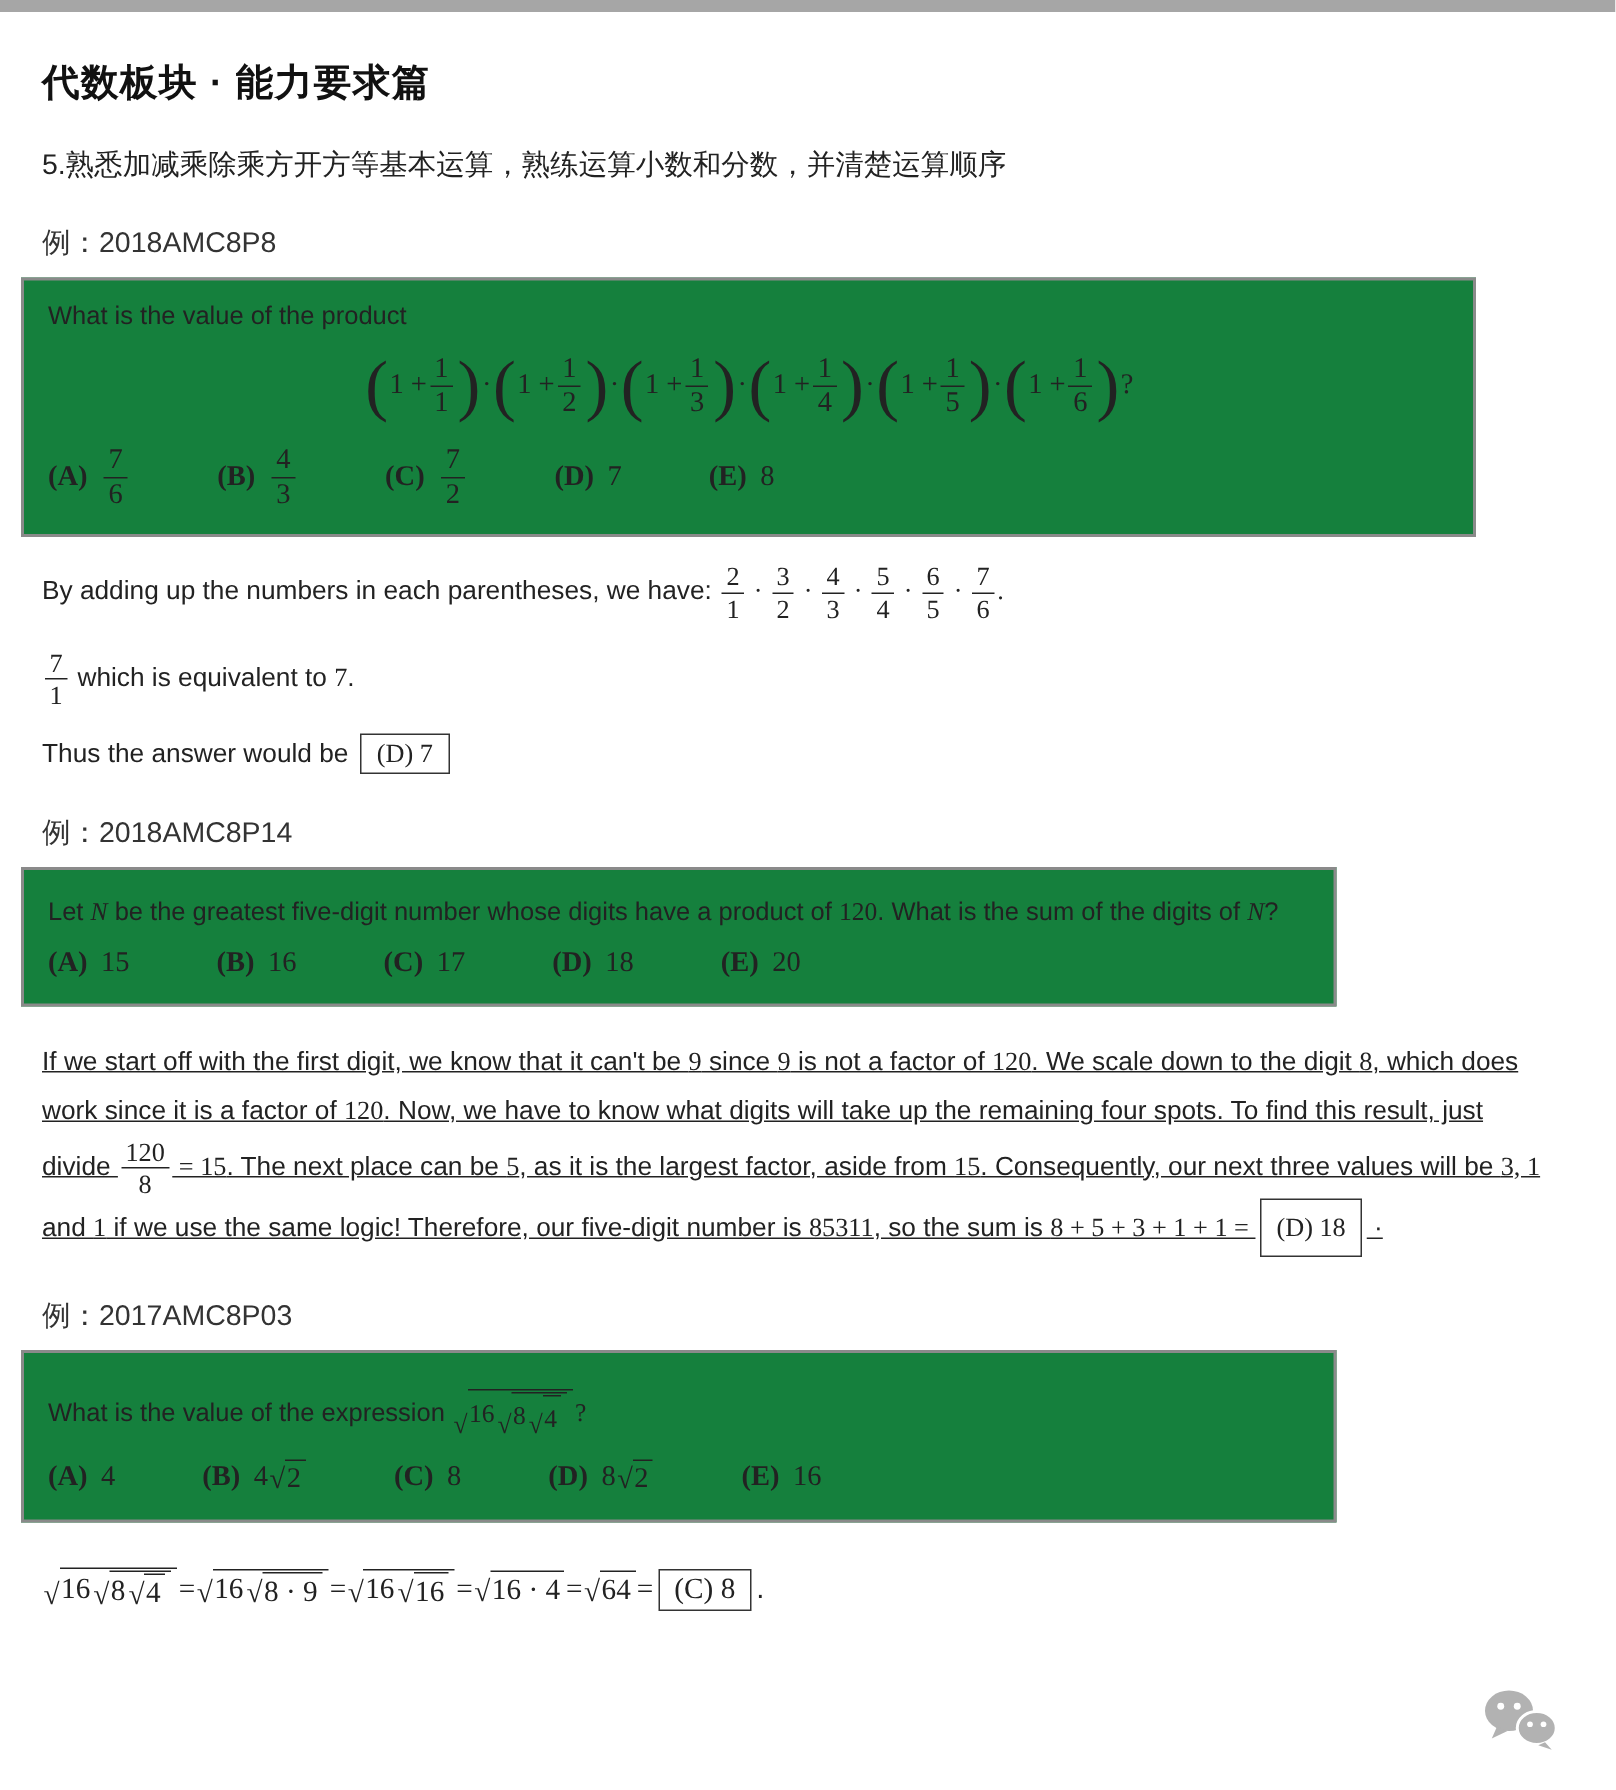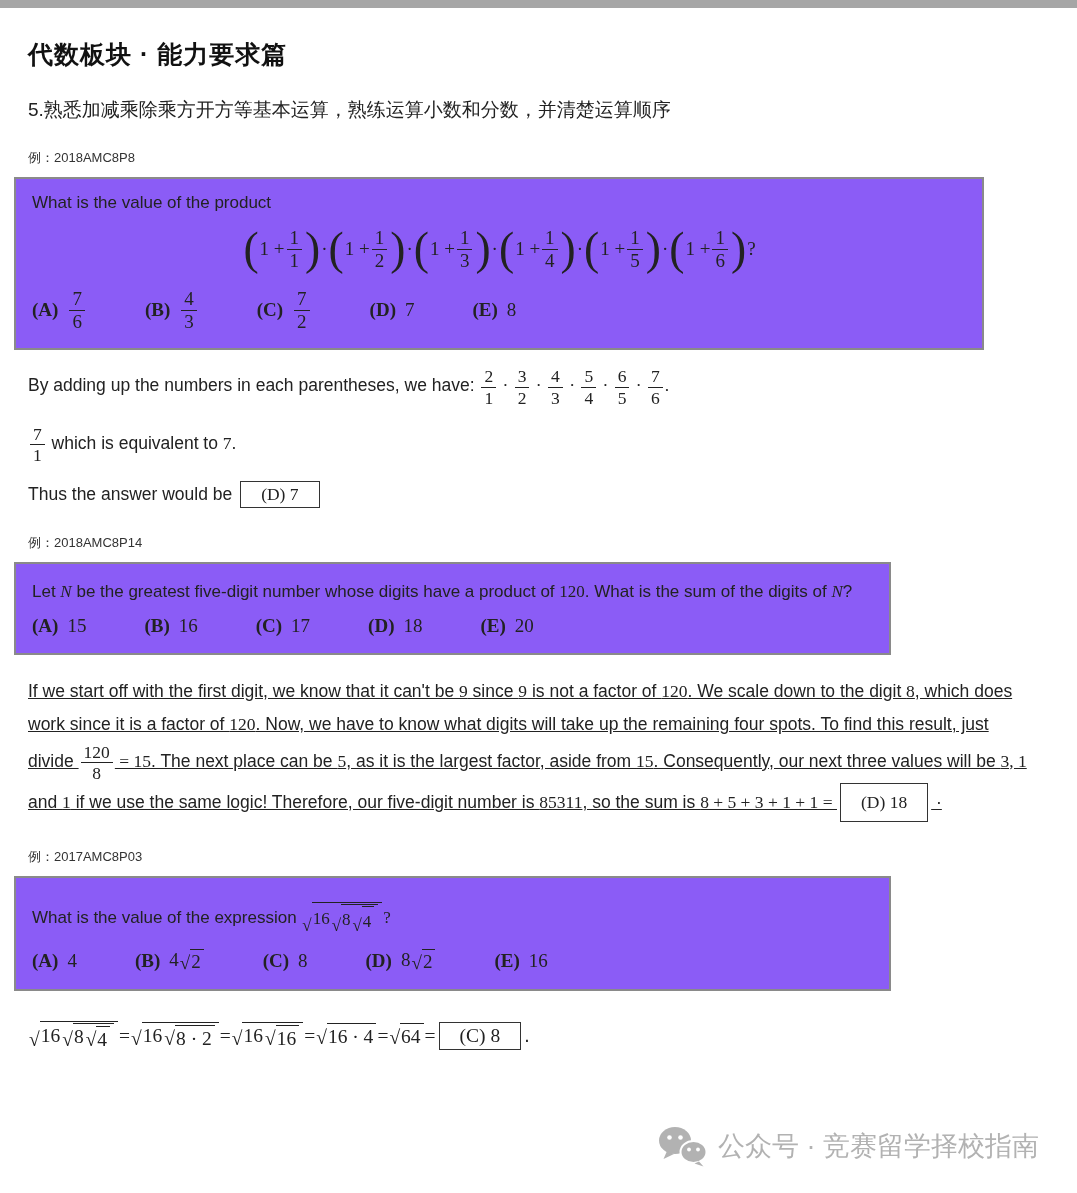--- a/index.html
+++ b/index.html
@@ -6,24 +6,24 @@
   body {
     width:1077px; height:1193px; position:relative; overflow:hidden;
     background:#ffffff; color:#222;
     font-family:"Liberation Sans", sans-serif;
   }
   .top-strip { position:absolute; top:0; left:0; width:1077px; height:8px; background:#a6a6a6; }
   .content { padding:14px 36px 0 28px; }
 
   .title { font-size:25px; font-weight:900; color:#111; margin:24px 0 0 0; letter-spacing:1px; }
   .requirement { font-size:19px; color:#222; margin:26px 0 0 0; }
-  .example-label { font-size:13px; color:#333; margin:26px 0 0 0; }
+  .example-label { font-size:19px; color:#333; margin:26px 0 0 0; }
 
   .problem-box {
-    box-sizing:border-box; border:2px solid #8a8a8a; background:#8b5cf6;
+    box-sizing:border-box; border:2px solid #8a8a8a; background:#15803d;
     margin:10px 0 0 -14px; padding:10px 16px 12px 16px;
   }
   .box-w1 { width:970px; }
   .box-w2 { width:877px; }
 
   .statement { font-size:17px; margin:4px 0 0 0; }
   .statement-flow { font-size:17px; line-height:1.6; margin:4px 0 0 0; }
 
   .formula-row { display:flex; justify-content:center; align-items:center; font-size:19px; margin:14px 0 6px 0; }
   .big-paren { font-family:"Liberation Serif", serif; font-size:2.4em; font-weight:400; line-height:0.85; margin:0 1px; }
@@ -39,21 +39,21 @@
   .seg-p { }
   .seg-m { font-family:"Liberation Serif", serif; }
   .seg-i { font-family:"Liberation Serif", serif; font-style:italic; }
   .seg-b { font-family:"Liberation Serif", serif; font-weight:bold; }
 
   .solution { margin-top:4px; }
   .sol-line { font-size:17.5px; margin-top:16px; }
   .sol-line .frac { vertical-align:middle; }
   .para { font-size:17.5px; line-height:1.9; margin-top:20px; width:1010px;text-decoration:underline; }
 
-  .answer-box { display:inline-block; border:1.6px solid #333; padding:2px 20px; margin:0 3px; font-family:"Liberation Serif", serif; }
+  .answer-box { display:inline-block; border:1.6px solid #333; padding:2px 10px; margin:0 3px; font-family:"Liberation Serif", serif; }
 
   .sqrt { display:inline-flex; align-items:flex-end; vertical-align:middle; margin:0 1px; }
   .rad-sym { font-family:"Liberation Serif", serif; line-height:1; padding-bottom:1px; }
   .radicand { border-top:1.6px solid #222; padding:1px 3px 0 1px; }
   .radicand .sqrt { margin-left:2px; }
 
   .final-line { display:flex; align-items:center; font-size:19.5px; margin-top:30px; }
 
   .footer { position:absolute; right:38px; bottom:26px; display:flex; align-items:center; gap:10px; color:#b2b2b2; font-size:27px; }
 </style>
@@ -260,21 +260,21 @@
                 <span class="rad-sym">√</span>
                 <span class="radicand"><span class="seg-m">4</span></span>
               </span></span>
           </span></span>
       </span>
       <span class="seg-m"> = </span>
       <span class="sqrt">
         <span class="rad-sym">√</span>
         <span class="radicand"><span class="seg-m">16</span><span class="sqrt">
             <span class="rad-sym">√</span>
-            <span class="radicand"><span class="seg-m">8 · 2</span></span>
+            <span class="radicand"><span class="seg-m">8 · 9</span></span>
           </span></span>
       </span>
       <span class="seg-m"> = </span>
       <span class="sqrt">
         <span class="rad-sym">√</span>
         <span class="radicand"><span class="seg-m">16</span><span class="sqrt">
             <span class="rad-sym">√</span>
             <span class="radicand"><span class="seg-m">16</span></span>
           </span></span>
       </span>
@@ -299,14 +299,13 @@
   <svg width="50" height="42" viewBox="0 0 50 42">
     <ellipse cx="17" cy="15.5" rx="16" ry="13.5" fill="#b2b2b2"></ellipse>
     <path d="M9 26 L5.5 34 L16 29 Z" fill="#b2b2b2"></path>
     <circle cx="11.5" cy="12.5" r="2.3" fill="#ffffff"></circle>
     <circle cx="22.5" cy="12.5" r="2.3" fill="#ffffff"></circle>
     <ellipse cx="35.5" cy="27" rx="13" ry="11" fill="#b2b2b2" stroke="#ffffff" stroke-width="2"></ellipse>
     <path d="M41 36.5 L45.5 41.5 L36.5 38.5 Z" fill="#b2b2b2"></path>
     <circle cx="31" cy="24.5" r="1.9" fill="#ffffff"></circle>
     <circle cx="40" cy="24.5" r="1.9" fill="#ffffff"></circle>
   </svg>
-  <span>公众号 · 竞赛留学择校指南</span>
 </div>
 
 </body></html>

